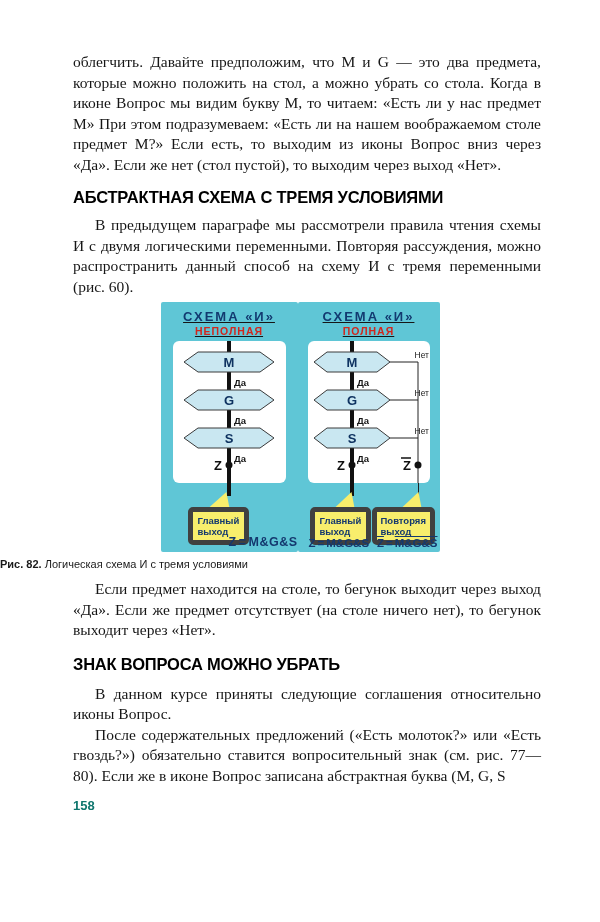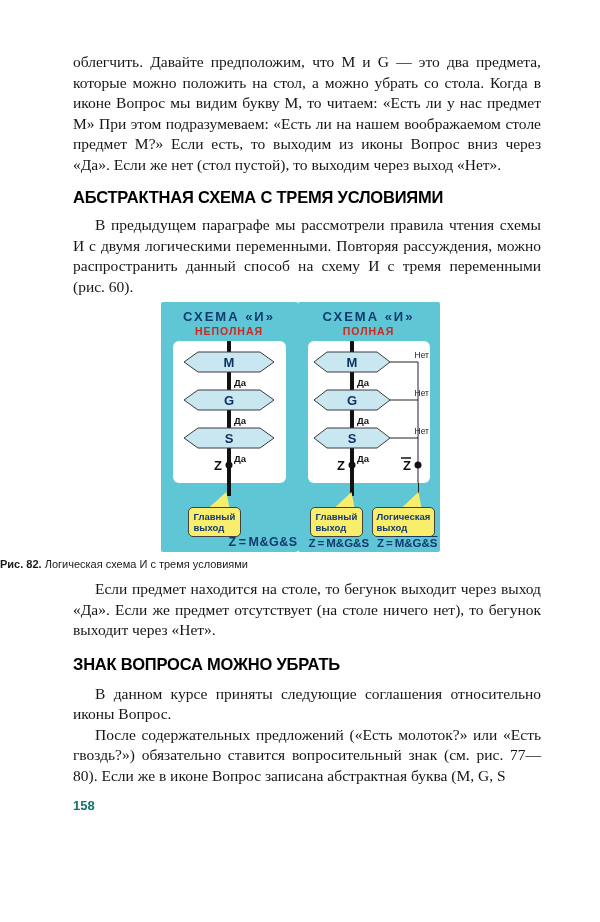--- a/index.html
+++ b/index.html
@@ -12,20 +12,21 @@
   p.indent{text-indent:22px;}
   h2.sec{
     font-family:"Liberation Sans", sans-serif;font-weight:bold;color:#000;
     font-size:16.5px;letter-spacing:-0.2px;margin:13px 0 8px 0;
   }
   h2.sec2{margin:14px 0 10px 0;}
   
   .figure-row{
     display:flex;justify-content:center;gap:0;
     margin:5px -59px 0 -73px;
+    text-decoration:underline;
   }
   .panel{
     background:#5fc6d6;border-radius:2px;height:250px;
     font-family:"Liberation Sans", sans-serif;flex:0 0 auto;
   }
   .panel-left{width:137px;}
   .panel-right{width:142px;}
   .panel-title{
     text-align:center;color:#123a70;font-weight:bold;font-size:13px;
     letter-spacing:2px;padding-top:7px;
@@ -42,21 +43,21 @@
   .z-lab{font-size:13px;font-weight:bold;fill:#101010;}
   .panel-bottom{position:relative;height:70px;}
   .stub{position:absolute;top:0;background:#111;}
   .stub-thin{position:absolute;top:0;background:#222;}
   .tail{
     position:absolute;background:#f8ee6c;
     clip-path:polygon(85% 0, 100% 100%, 0 100%);
     width:21px;height:16px;top:9px;
   }
   .callout{
-    position:absolute;top:24px;background:#f8ee6c;border:1px solid #404040;
+    position:absolute;top:24px;background:#f8ee6c;border:5px solid #404040;
     border-radius:5px;color:#14386e;font-weight:bold;font-size:9.5px;
     line-height:11px;padding:3px 5px;text-align:left;
   }
   .formula-row{
     position:absolute;left:8px;right:0;bottom:4px;color:#14386e;
     font-weight:bold;font-size:12.5px;text-align:right;letter-spacing:0.5px;
   }
   .formula-row.dual{
     display:flex;justify-content:space-between;font-size:11.5px;
     padding:0 2px 0 3px;letter-spacing:0;
@@ -154,21 +155,21 @@
       <div class="panel-bottom">
         <div class="stub" style="left:52px;width:4px;height:13px;"></div>
         <div class="stub-thin" style="left:120px;width:1px;height:13px;"></div>
         <div class="tail" style="left:37px;width:20px;"></div>
         <div class="callout" style="left:12px;">
           <div>Главный</div>
           <div>выход</div>
         </div>
         <div class="tail" style="left:104px;width:20px;"></div>
         <div class="callout" style="left:74px;padding:3px 4px;">
-          <div>Логическая</div>
+          <div>Повторяя</div>
           <div>выход</div>
         </div>
         <div class="formula-row dual">
           <span><span>Z</span><span class="f-eq">=</span><span>M&amp;G&amp;S</span></span>
           <span><span class="ov">Z</span><span class="f-eq">=</span><span class="ov">M&amp;G&amp;S</span></span>
         </div>
       </div>
     </div>
   </div>
 

